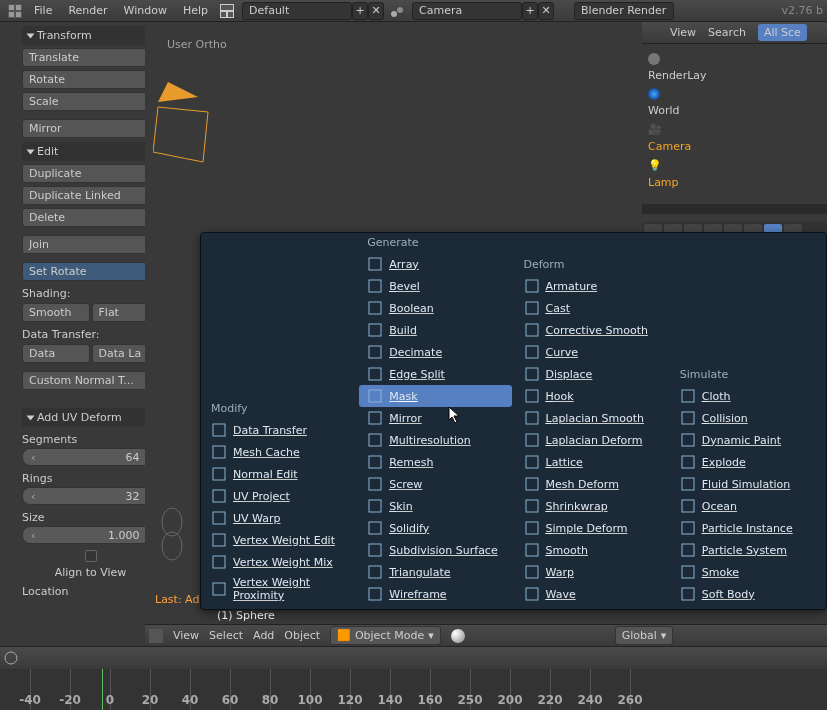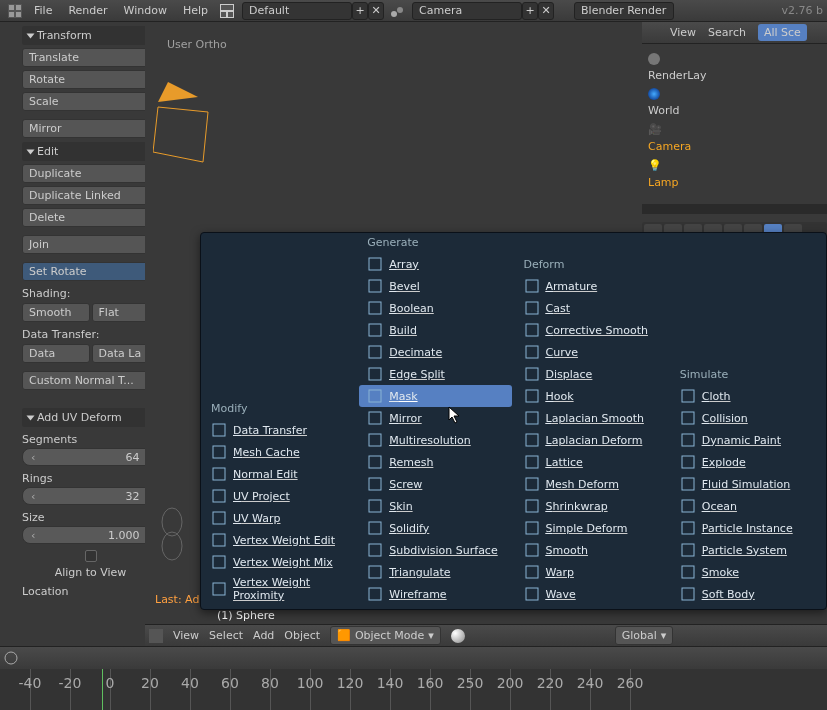--- a/index.html
+++ b/index.html
@@ -52,21 +52,21 @@
   .moditem.hl { background:#5680c2; color:#fff; }
   .moditem .mi { width:16px; height:16px; display:inline-block; }
   .moditem span { color:#e0e8ef; }
   .moditem span .u { text-decoration:underline; }
   
   
   .timeline { position:absolute; left:0; bottom:0; width:827px; height:64px; background:#393939; border-top:1px solid #222; }
   .tl-hdr { height:22px; background:linear-gradient(#4a4a4a,#3a3a3a); display:flex; align-items:center; padding:0 4px; gap:12px; }
   .tl-ruler { height:42px; background:#333; position:relative; }
   .tl-tick { position:absolute; top:0; bottom:0; border-left:1px solid #555; }
-  .tl-lbl { position:absolute; bottom:20px; color:#aaa; font-size:14px; transform:translateX(-50%); }
+  .tl-lbl { position:absolute; bottom:4px; color:#aaa; font-size:12px; transform:translateX(-50%);font-weight:bold; }
   .tl-cursor { position:absolute; top:0; bottom:0; width:1px; background:#5fbf5f; }
   
   
   .v3d-hdr { position:absolute; left:145px; right:0; bottom:64px; height:22px; background:linear-gradient(#4a4a4a,#3a3a3a); border-top:1px solid #222; display:flex; align-items:center; padding:0 4px; gap:10px; }
   .mode-dd { background:#555; border:1px solid #333; border-radius:3px; padding:2px 6px; display:flex; align-items:center; gap:4px; }
   .sphere-ic { width:14px; height:14px; background:radial-gradient(circle at 30% 30%, #fff, #888); border-radius:50%; }
   
   .cursor-arrow { position:absolute; left:448px; top:406px; width:14px; height:18px; pointer-events:none; }
   
   svg { display:block; }

